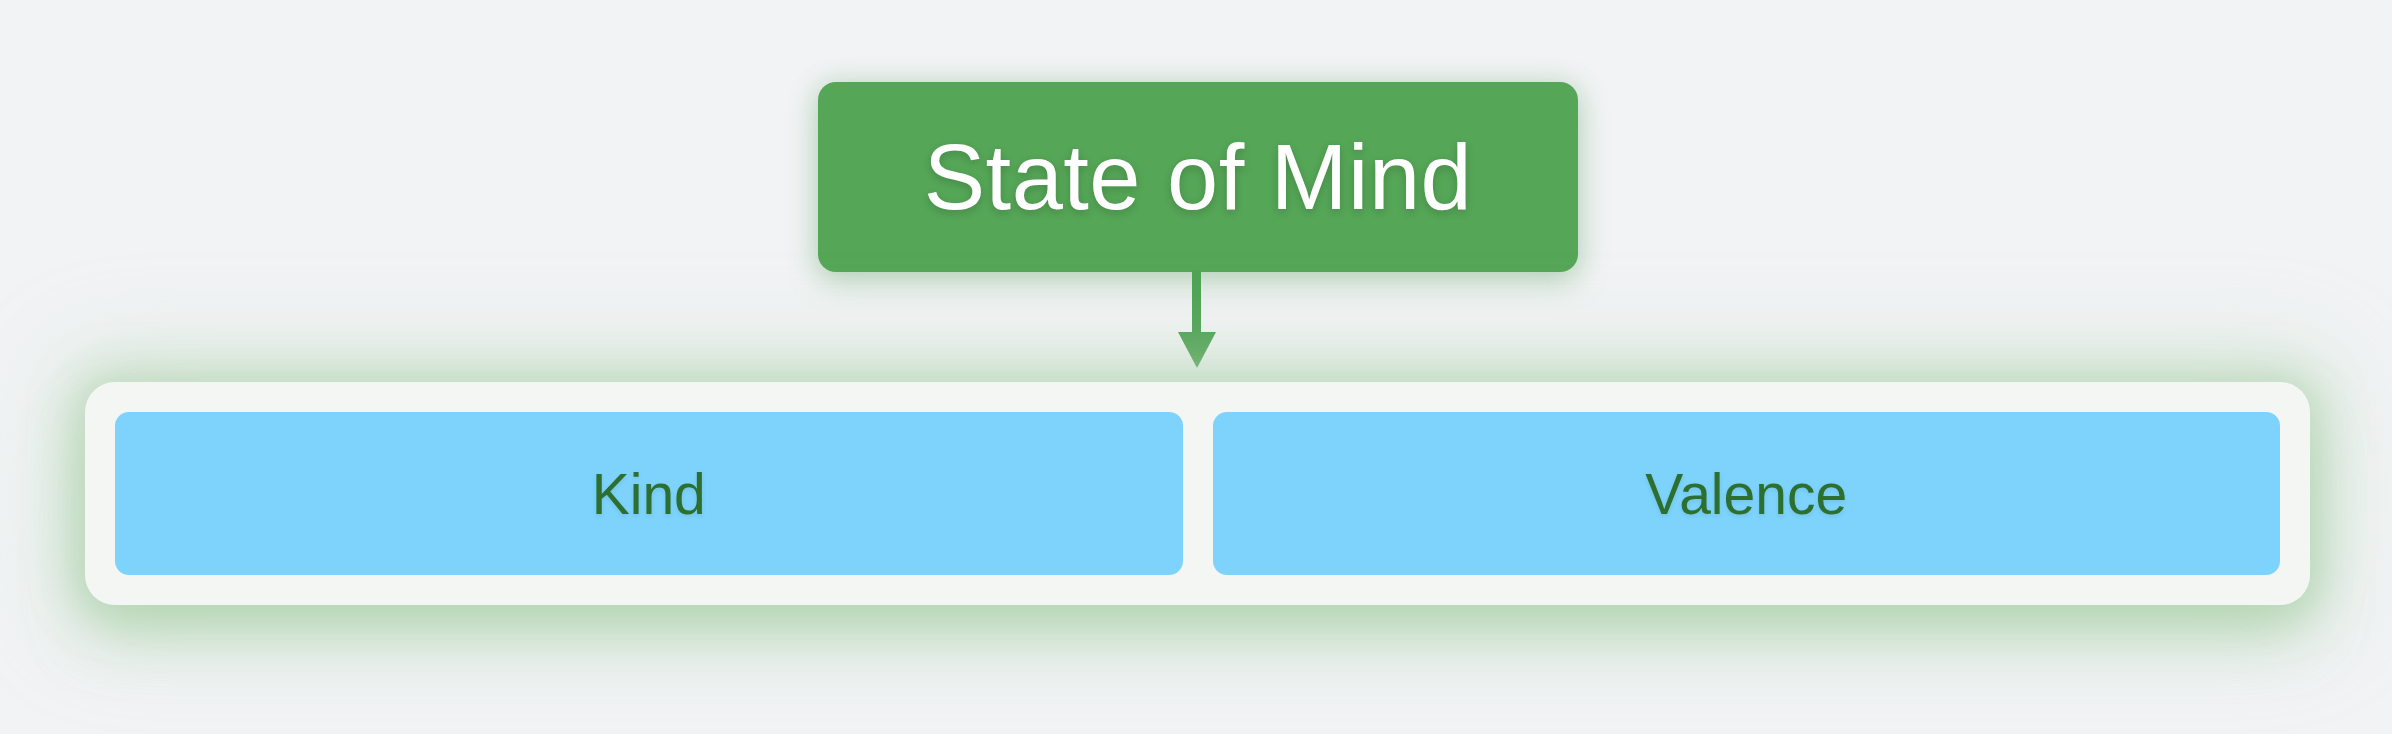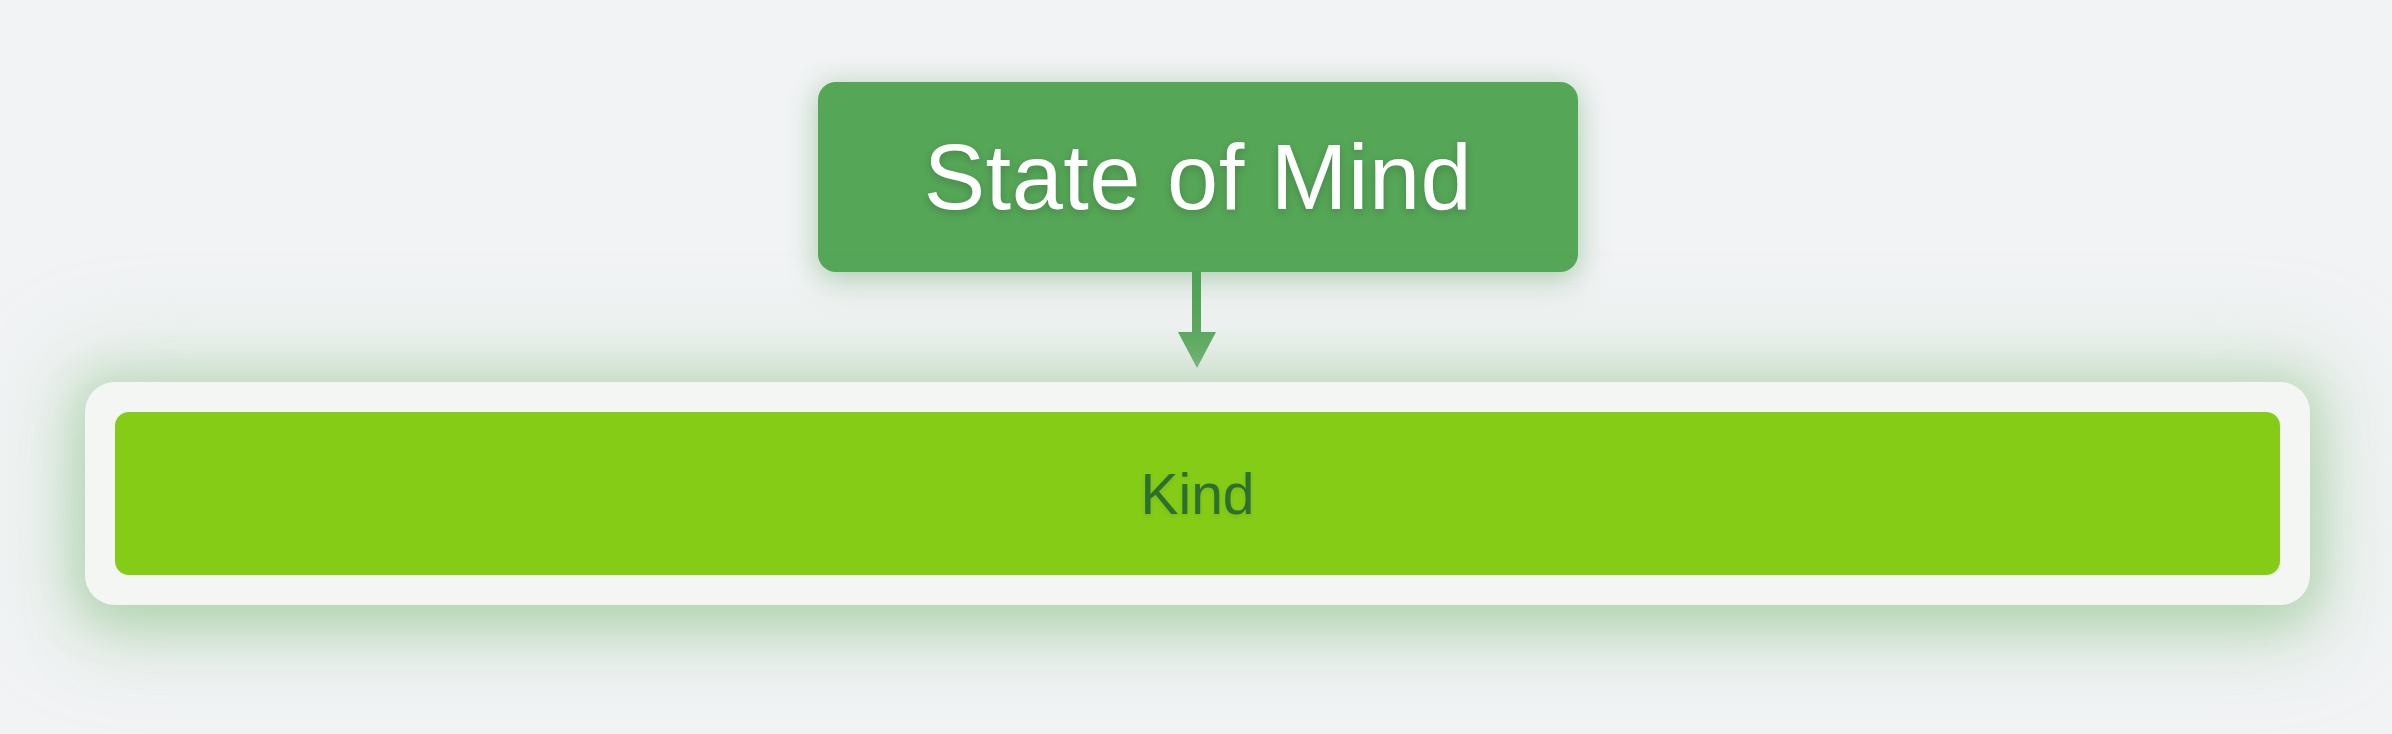--- a/index.html
+++ b/index.html
@@ -88,21 +88,21 @@
     display: flex;
     gap: 30px;
     box-shadow:
       0 0 38px 14px rgba(168, 208, 165, 0.50),
       0 34px 60px -6px rgba(168, 208, 165, 0.55),
       0 0 90px 30px rgba(190, 220, 188, 0.35);
   }
 
   .child-node {
     flex: 1 1 0;
-    background: #84cc16;
+    background: #7dd3fc;
     border-radius: 14px;
     display: flex;
     align-items: center;
     justify-content: center;
     text-align: right;
   }
 
   .child-node-label {
     color: #2d6f2f;
     font-size: 57px;
@@ -124,18 +124,21 @@
     <div class="arrow-shaft"></div>
     <div class="arrow-head"></div>
   </div>
 
   <div class="children-container">
 
     <div class="child-node">
       <span class="child-node-label">Kind</span>
     </div>
 
+    <div class="child-node">
+      <span class="child-node-label">Valence</span>
+    </div>
 
 
 
   </div>
 
 </div>
 
 </body></html>

